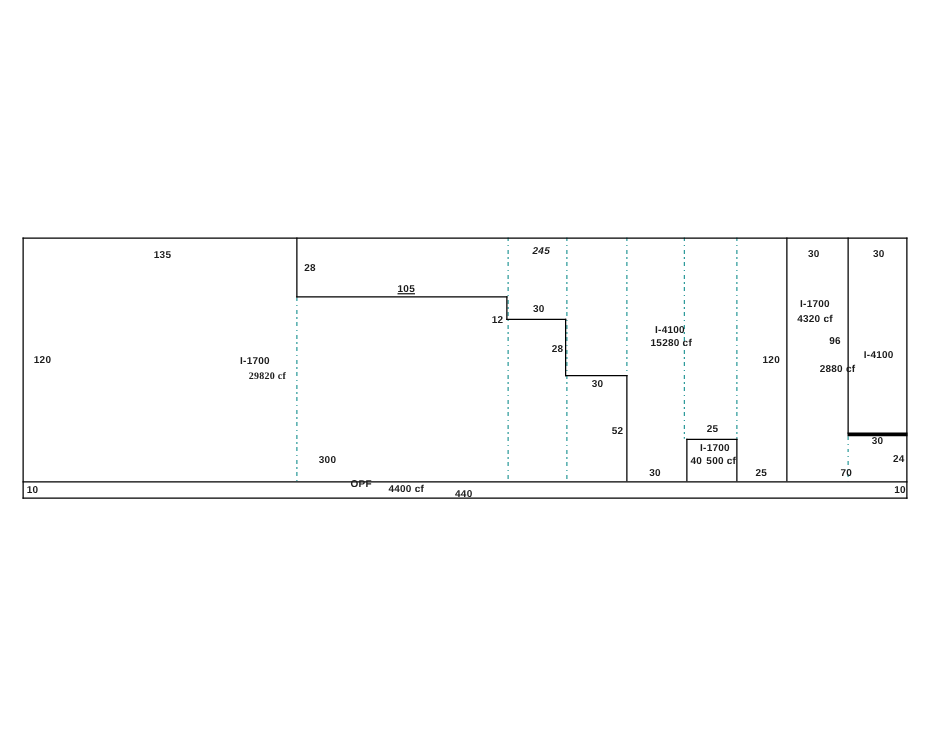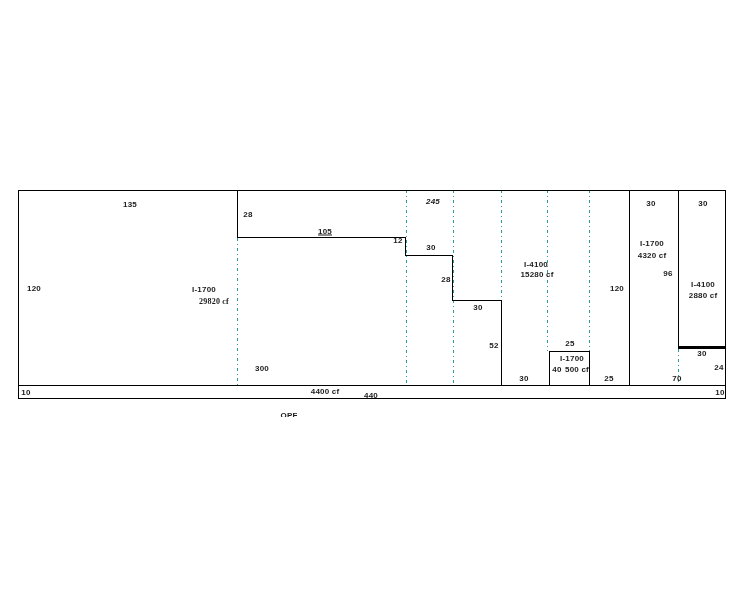--- a/index.html
+++ b/index.html
@@ -65,21 +65,21 @@
   <div class="solid" style="left:678px;top:346px;width:48px;height:3px;"></div>
 
   <span class="lbl" style="left:130px;top:204px;">135</span>
   <span class="lbl" style="left:34px;top:288px;">120</span>
   <span class="lbl" style="left:204px;top:289px;">I-1700</span>
   <span class="lbl" style="left:214px;top:301px;font-family:Liberation Serif, serif;">29820 cf</span>
   <span class="lbl" style="left:262px;top:368px;">300</span>
 
   <span class="lbl" style="left:248px;top:214px;">28</span>
   <span class="lbl" style="left:325px;top:231px;text-decoration:underline;">105</span>
-  <span class="lbl" style="left:398px;top:240px;">12</span>
+  <span class="lbl" style="left:398px;top:256px;">12</span>
   <span class="lbl" style="left:431px;top:247px;">30</span>
   <span class="lbl" style="left:433px;top:201px;font-style:italic;">245</span>
   <span class="lbl" style="left:446px;top:279px;">28</span>
   <span class="lbl" style="left:478px;top:307px;">30</span>
   <span class="lbl" style="left:494px;top:345px;">52</span>
 
   <span class="lbl" style="left:536px;top:264px;">I-4100</span>
   <span class="lbl" style="left:537px;top:274px;">15280 cf</span>
   <span class="lbl" style="left:524px;top:378px;">30</span>
 
@@ -91,24 +91,24 @@
 
   <span class="lbl" style="left:617px;top:288px;">120</span>
 
   <span class="lbl" style="left:651px;top:203px;">30</span>
   <span class="lbl" style="left:652px;top:243px;">I-1700</span>
   <span class="lbl" style="left:652px;top:255px;">4320 cf</span>
   <span class="lbl" style="left:668px;top:273px;">96</span>
 
   <span class="lbl" style="left:703px;top:203px;">30</span>
   <span class="lbl" style="left:703px;top:284px;">I-4100</span>
-  <span class="lbl" style="left:703px;top:295px;">2880 cf</span>
+  <span class="lbl" style="left:670px;top:295px;">2880 cf</span>
   <span class="lbl" style="left:702px;top:353px;">30</span>
   <span class="lbl" style="left:719px;top:367px;">24</span>
   <span class="lbl" style="left:677px;top:378px;">70</span>
 
   <span class="lbl" style="left:26px;top:392px;">10</span>
-  <span class="lbl" style="left:289px;top:387px;margin-top:28px;">OPF</span>
+  <span class="lbl" style="left:289px;top:387px;">OPF</span>
   <span class="lbl" style="left:325px;top:391px;">4400 cf</span>
   <span class="lbl" style="left:371px;top:395px;">440</span>
   <span class="lbl" style="left:720px;top:392px;">10</span>
 
 </div>
 
 </body></html>

